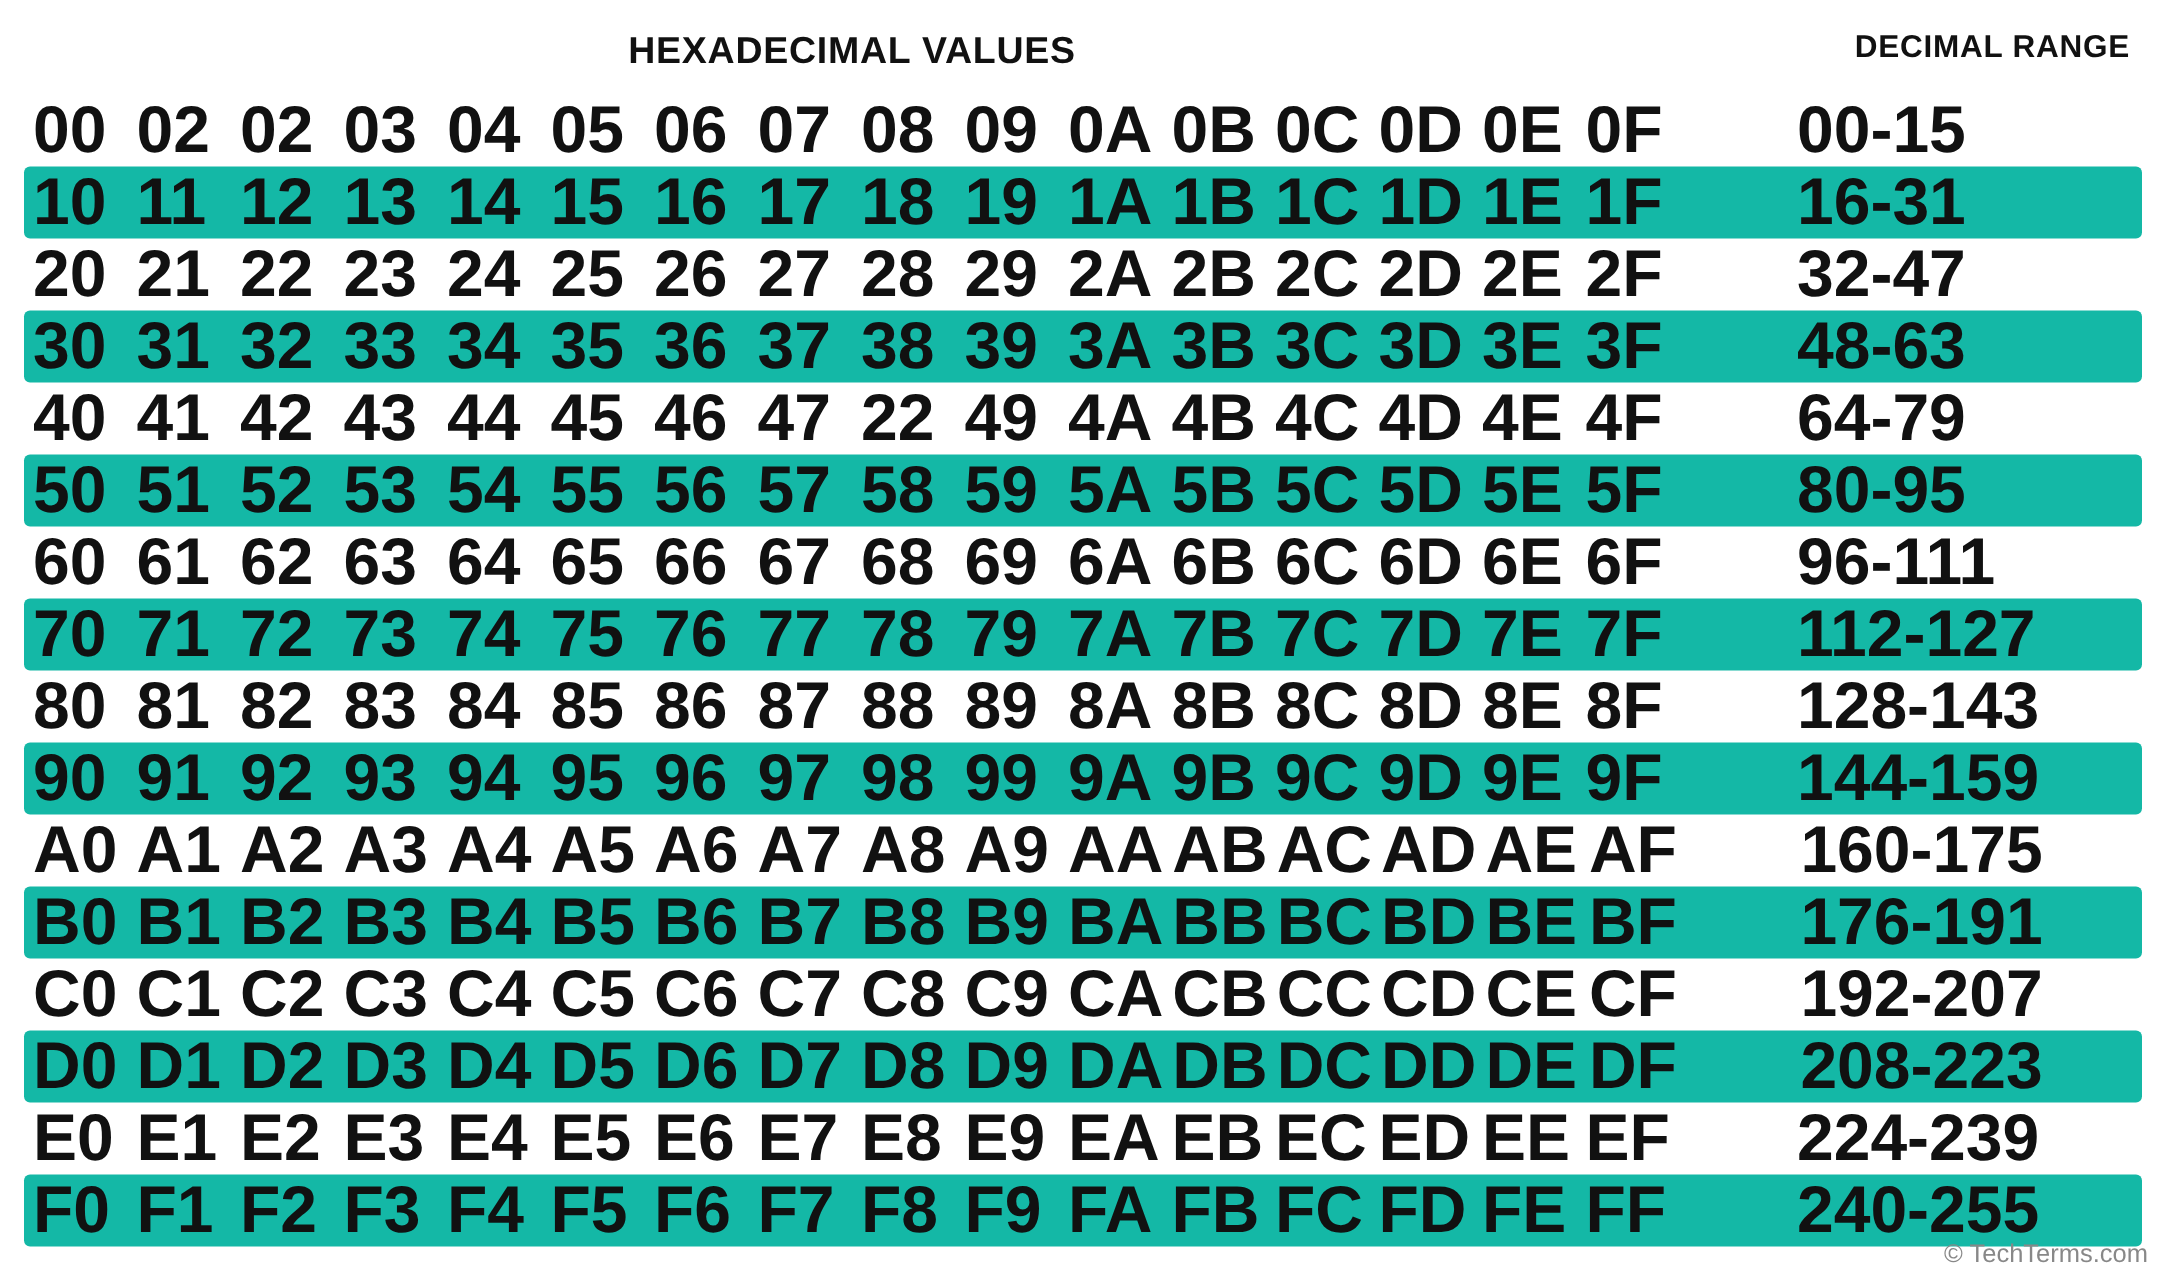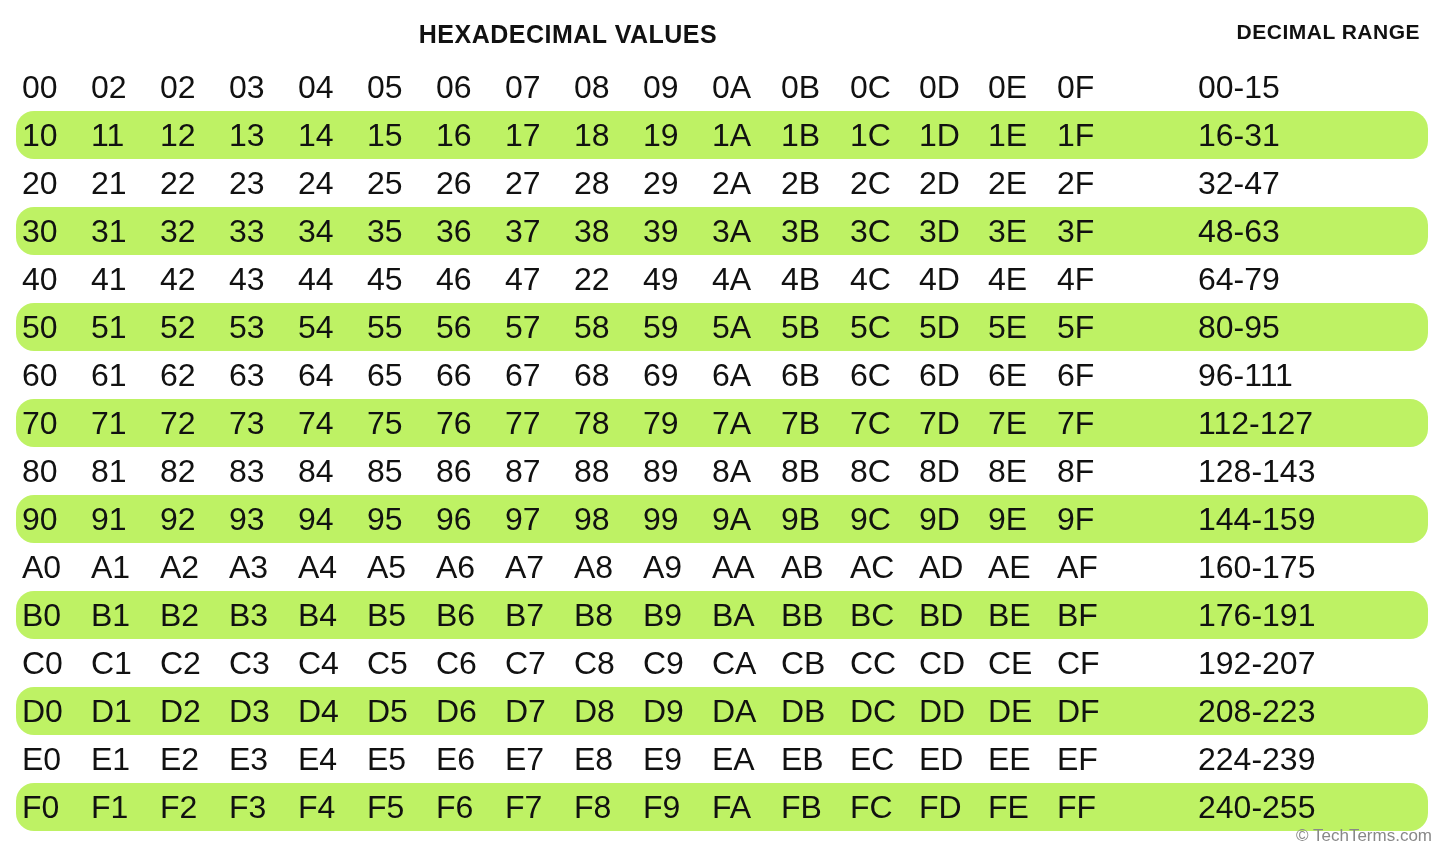--- a/index.html
+++ b/index.html
@@ -33,29 +33,28 @@
       padding-right: 8px;
       font-size: 21px;
       font-weight: 800;
       color: #111;
       letter-spacing: 0.5px;
     }
     .data-row {
       display: flex;
       align-items: center;
       height: 48px;
-      font-size: 32px;
+      font-size: 44px;
       color: #111;
-      font-weight: 400;
+      font-weight: 700;
       font-variant-numeric: tabular-nums;
       border-radius: 4px;
     }
     .data-row.alt {
-      background: #bef264;
-      border-radius: 18px;
+      background: #14b8a6;
     }
     .hex-cell {
       flex: 0 0 69px;
       padding-left: 6px;
       white-space: nowrap;
     }
     .dec-cell {
       flex: 1;
       padding-left: 78px;
       white-space: nowrap;

